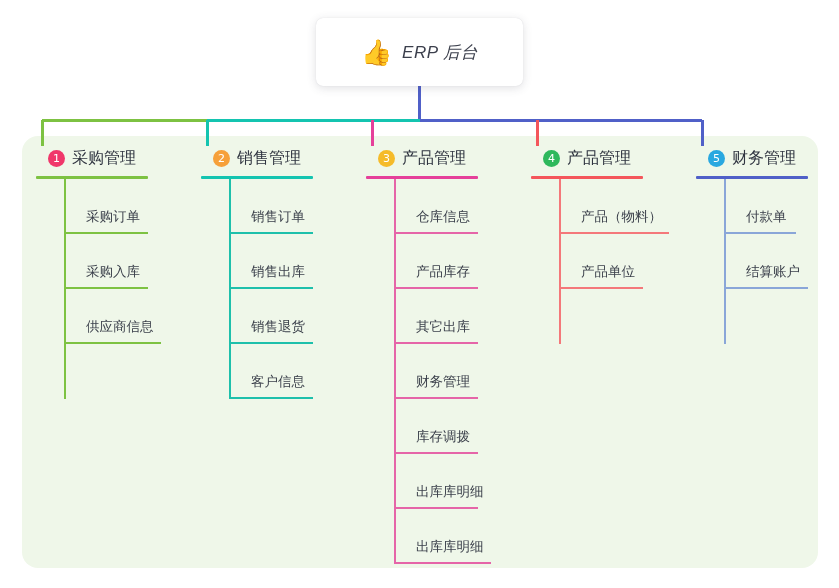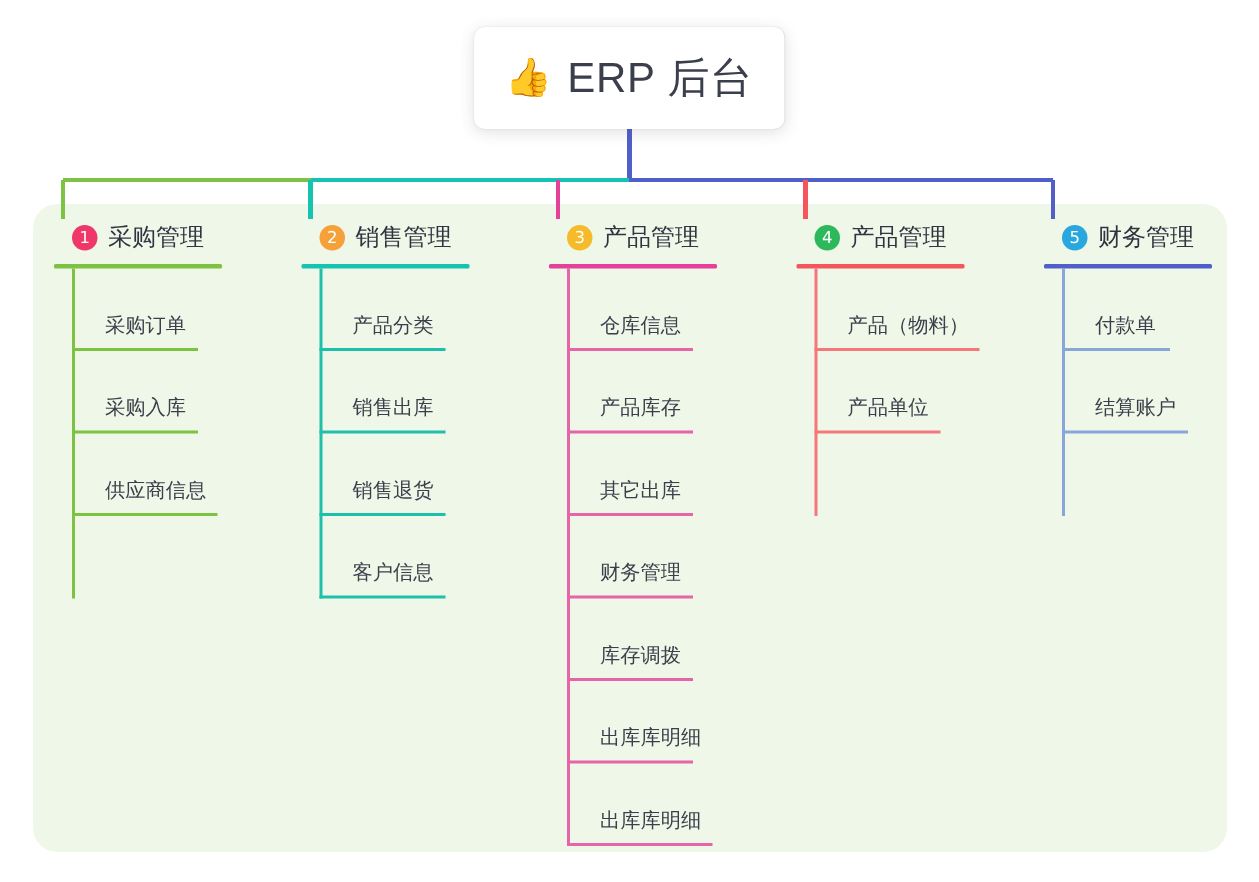--- a/index.html
+++ b/index.html
@@ -31,24 +31,25 @@
     justify-content: center;
     gap: 10px;
     z-index: 6;
   }
   #root-card .thumb {
     font-size: 25px;
     line-height: 1;
     color: #F2C230;
   }
   #root-card .root-title {
-    font-size: 28px;
+    font-size: 17px;
     color: #3b3f4c;
     letter-spacing: 0.5px;
     white-space: nowrap;
+    font-style: italic;
   }
 
   
   #panel {
     position: absolute;
     left: 22px;
     top: 136px;
     width: 796px;
     height: 432px;
     background: #eff7e9;
@@ -103,21 +104,21 @@
     color: #2f3440;
     white-space: nowrap;
   }
   .col-underline {
     height: 3px;
     border-radius: 1px;
     margin-top: 5px;
   }
   .col-body {
     position: relative;
-    margin-left: 12px;
+    margin-left: 28px;
   }
   .spine {
     position: absolute;
     left: 0;
     top: 0;
     width: 2px;
   }
   .leaf {
     position: relative;
     height: 55px;
@@ -184,21 +185,21 @@
     </div>
     <div class="column" style="left: 201px;">
       <div class="col-head">
         <span class="badge" style="background: rgb(246, 160, 58);">2</span>
         <span class="col-title">销售管理</span>
       </div>
       <div class="col-underline" style="width: 112px; background: rgb(20, 196, 176);"></div>
       <div class="col-body">
         <div class="spine" style="background: rgb(30, 192, 171); height: 220px;"></div>
         <div class="leaf">
-          <span class="leaf-label">产品分类</span>
+          <span class="leaf-label">销售订单</span>
           <div class="leaf-rule" style="width: 84px; background: rgb(30, 192, 171);"></div>
         </div>
         <div class="leaf">
           <span class="leaf-label">销售出库</span>
           <div class="leaf-rule" style="width: 84px; background: rgb(30, 192, 171);"></div>
         </div>
         <div class="leaf">
           <span class="leaf-label">销售退货</span>
           <div class="leaf-rule" style="width: 84px; background: rgb(30, 192, 171);"></div>
         </div>

